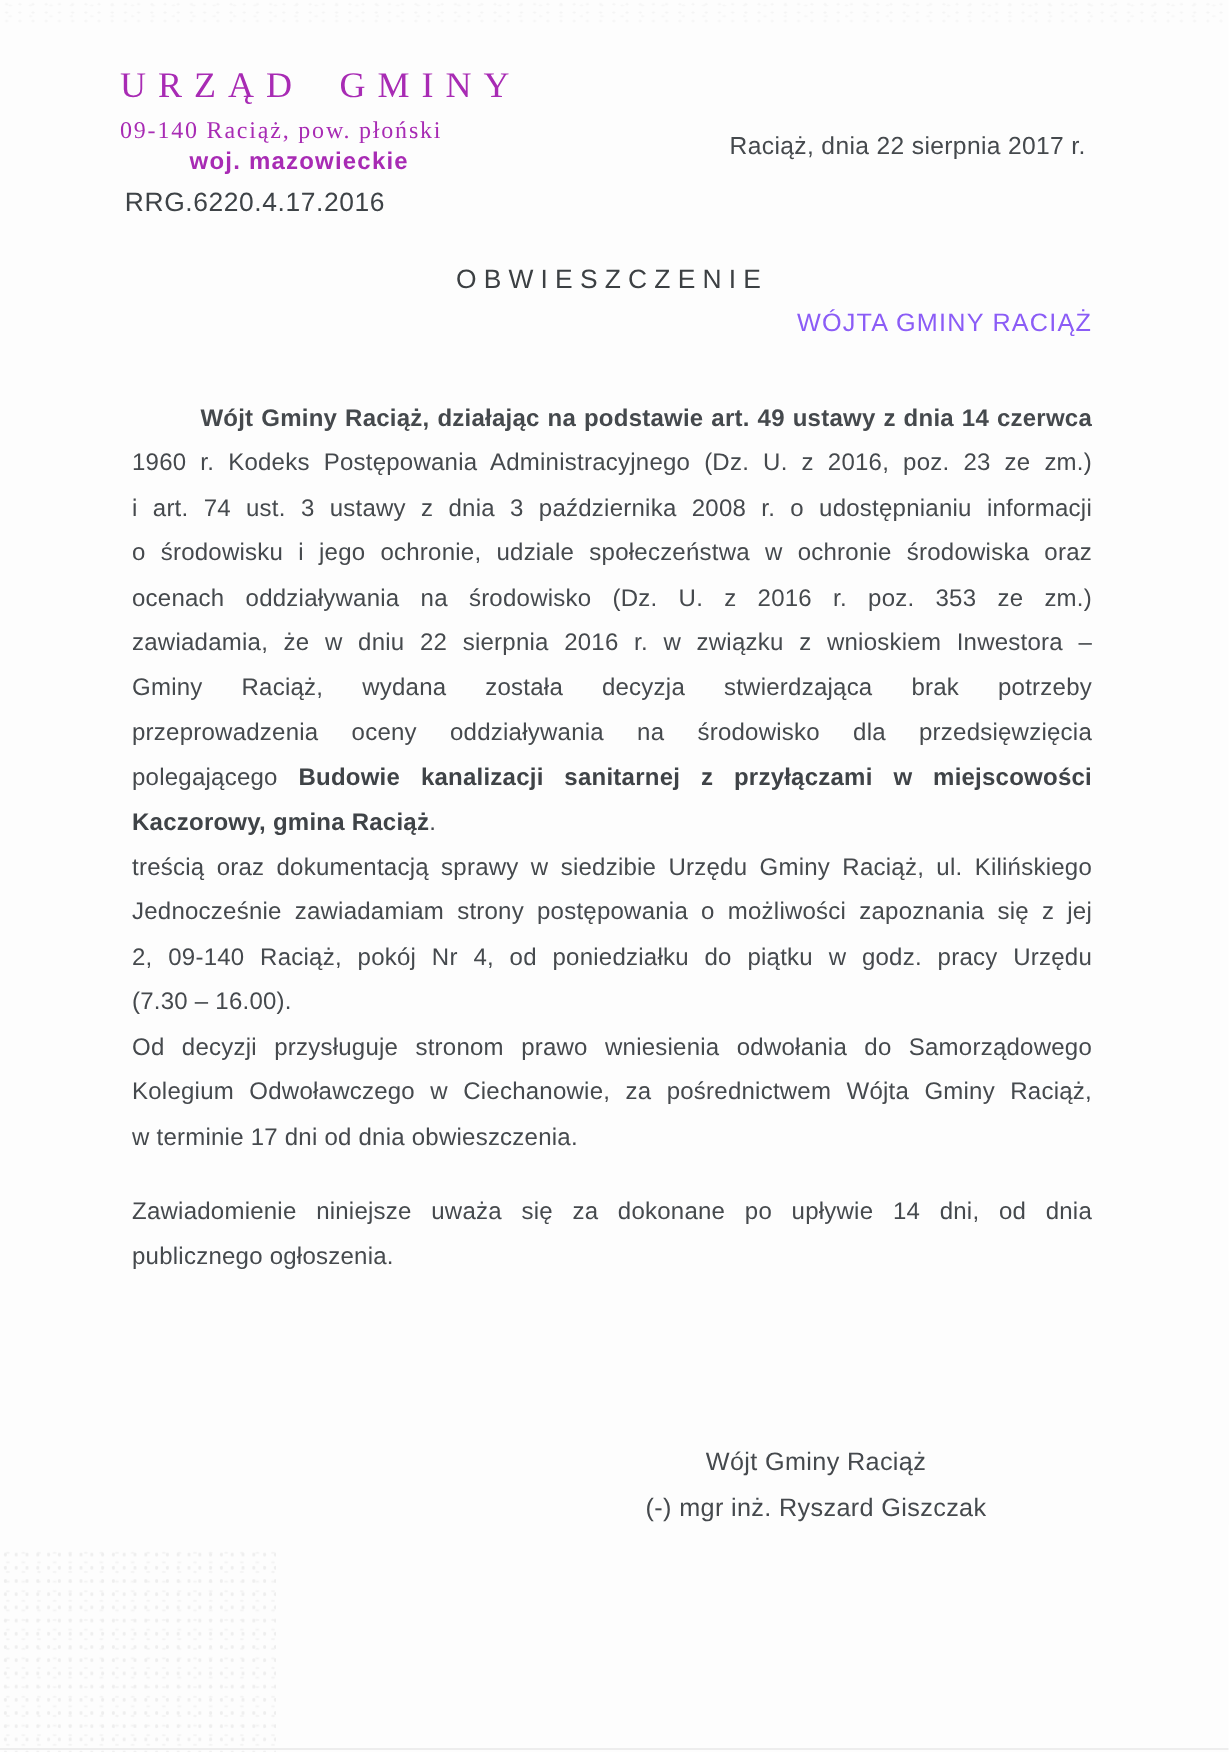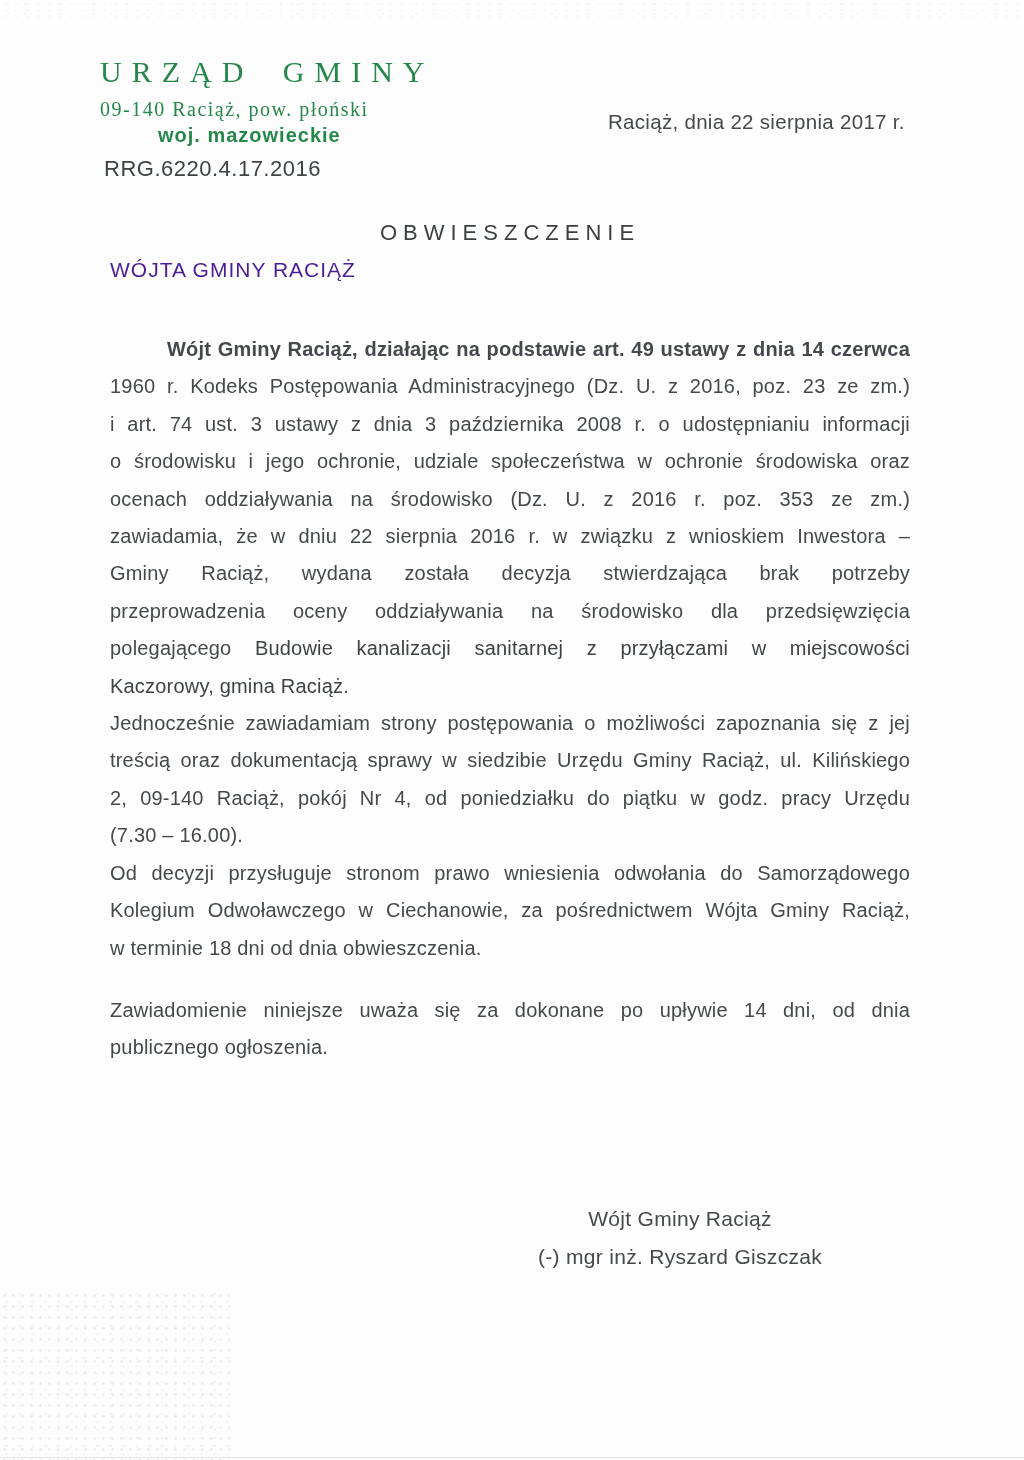--- a/index.html
+++ b/index.html
@@ -44,21 +44,21 @@
     left: 0; right: 0; bottom: 2px;
     height: 1px;
     background: #e3e3e3;
   }
 
   
   .stamp {
     position: absolute;
     left: 100px;
     top: 55px;
-    color: #15803d;
+    color: #a21caf;
     opacity: 0.93;
   }
   .stamp-l1 {
     font-family: "Liberation Serif", serif;
     font-size: 30px;
     letter-spacing: 10px;
     word-spacing: 12px;
     line-height: 34px;
   }
   .stamp-l2 {
@@ -100,24 +100,24 @@
     font-size: 22px;
     font-weight: normal;
     letter-spacing: 6px;
     color: #3c4043;
   }
   .doc-subtitle {
     position: absolute;
     left: 110px;
     width: 800px;
     top: 258px;
-    text-align: left;
+    text-align: right;
     font-size: 21px;
     letter-spacing: 1px;
-    color: #4c1d95;
+    color: #8b5cf6;
   }
 
   .doc-body {
     position: absolute;
     left: 110px;
     top: 331px;
     width: 800px;
     font-size: 20px;
     letter-spacing: 0.2px;
   }
@@ -131,21 +131,21 @@
   .line.last {
     text-align-last: left;
   }
   .line.indent {
     padding-left: 57px;
     font-weight: bold;
   }
   .para-gap {
     height: 25px;
   }
-  .line b { font-weight: normal; color: #3f4347; }
+  .line b { font-weight: bold; color: #3f4347; }
 
   .signature {
     position: absolute;
     left: 450px;
     top: 1200px;
     width: 460px;
     text-align: center;
     font-size: 21px;
     letter-spacing: 0.3px;
   }
@@ -184,30 +184,30 @@
       <div class="line">o środowisku i jego ochronie, udziale społeczeństwa w ochronie środowiska oraz</div>
       <div class="line">ocenach oddziaływania na środowisko (Dz. U. z 2016 r. poz. 353 ze zm.)</div>
       <div class="line">zawiadamia, że w dniu 22 sierpnia 2016 r. w związku z wnioskiem Inwestora –</div>
       <div class="line">Gminy Raciąż, wydana została decyzja stwierdzająca brak potrzeby</div>
       <div class="line">przeprowadzenia oceny oddziaływania na środowisko dla przedsięwzięcia</div>
       <div class="line"><span>polegającego </span><b>Budowie kanalizacji sanitarnej z przyłączami w miejscowości</b></div>
       <div class="line last"><b>Kaczorowy, gmina Raciąż</b><span>.</span></div>
     </div>
 
     <div class="para">
+      <div class="line">treścią oraz dokumentacją sprawy w siedzibie Urzędu Gminy Raciąż, ul. Kilińskiego</div>
       <div class="line">Jednocześnie zawiadamiam strony postępowania o możliwości zapoznania się z jej</div>
-      <div class="line">treścią oraz dokumentacją sprawy w siedzibie Urzędu Gminy Raciąż, ul. Kilińskiego</div>
       <div class="line">2, 09-140 Raciąż, pokój Nr 4, od poniedziałku do piątku w godz. pracy Urzędu</div>
       <div class="line last">(7.30 – 16.00).</div>
     </div>
 
     <div class="para">
       <div class="line">Od decyzji przysługuje stronom prawo wniesienia odwołania do Samorządowego</div>
       <div class="line">Kolegium Odwoławczego w Ciechanowie, za pośrednictwem Wójta Gminy Raciąż,</div>
-      <div class="line last">w terminie 18 dni od dnia obwieszczenia.</div>
+      <div class="line last">w terminie 17 dni od dnia obwieszczenia.</div>
     </div>
 
     <div class="para-gap"></div>
 
     <div class="para">
       <div class="line">Zawiadomienie niniejsze uważa się za dokonane po upływie 14 dni, od dnia</div>
       <div class="line last">publicznego ogłoszenia.</div>
     </div>
 
   </div>

